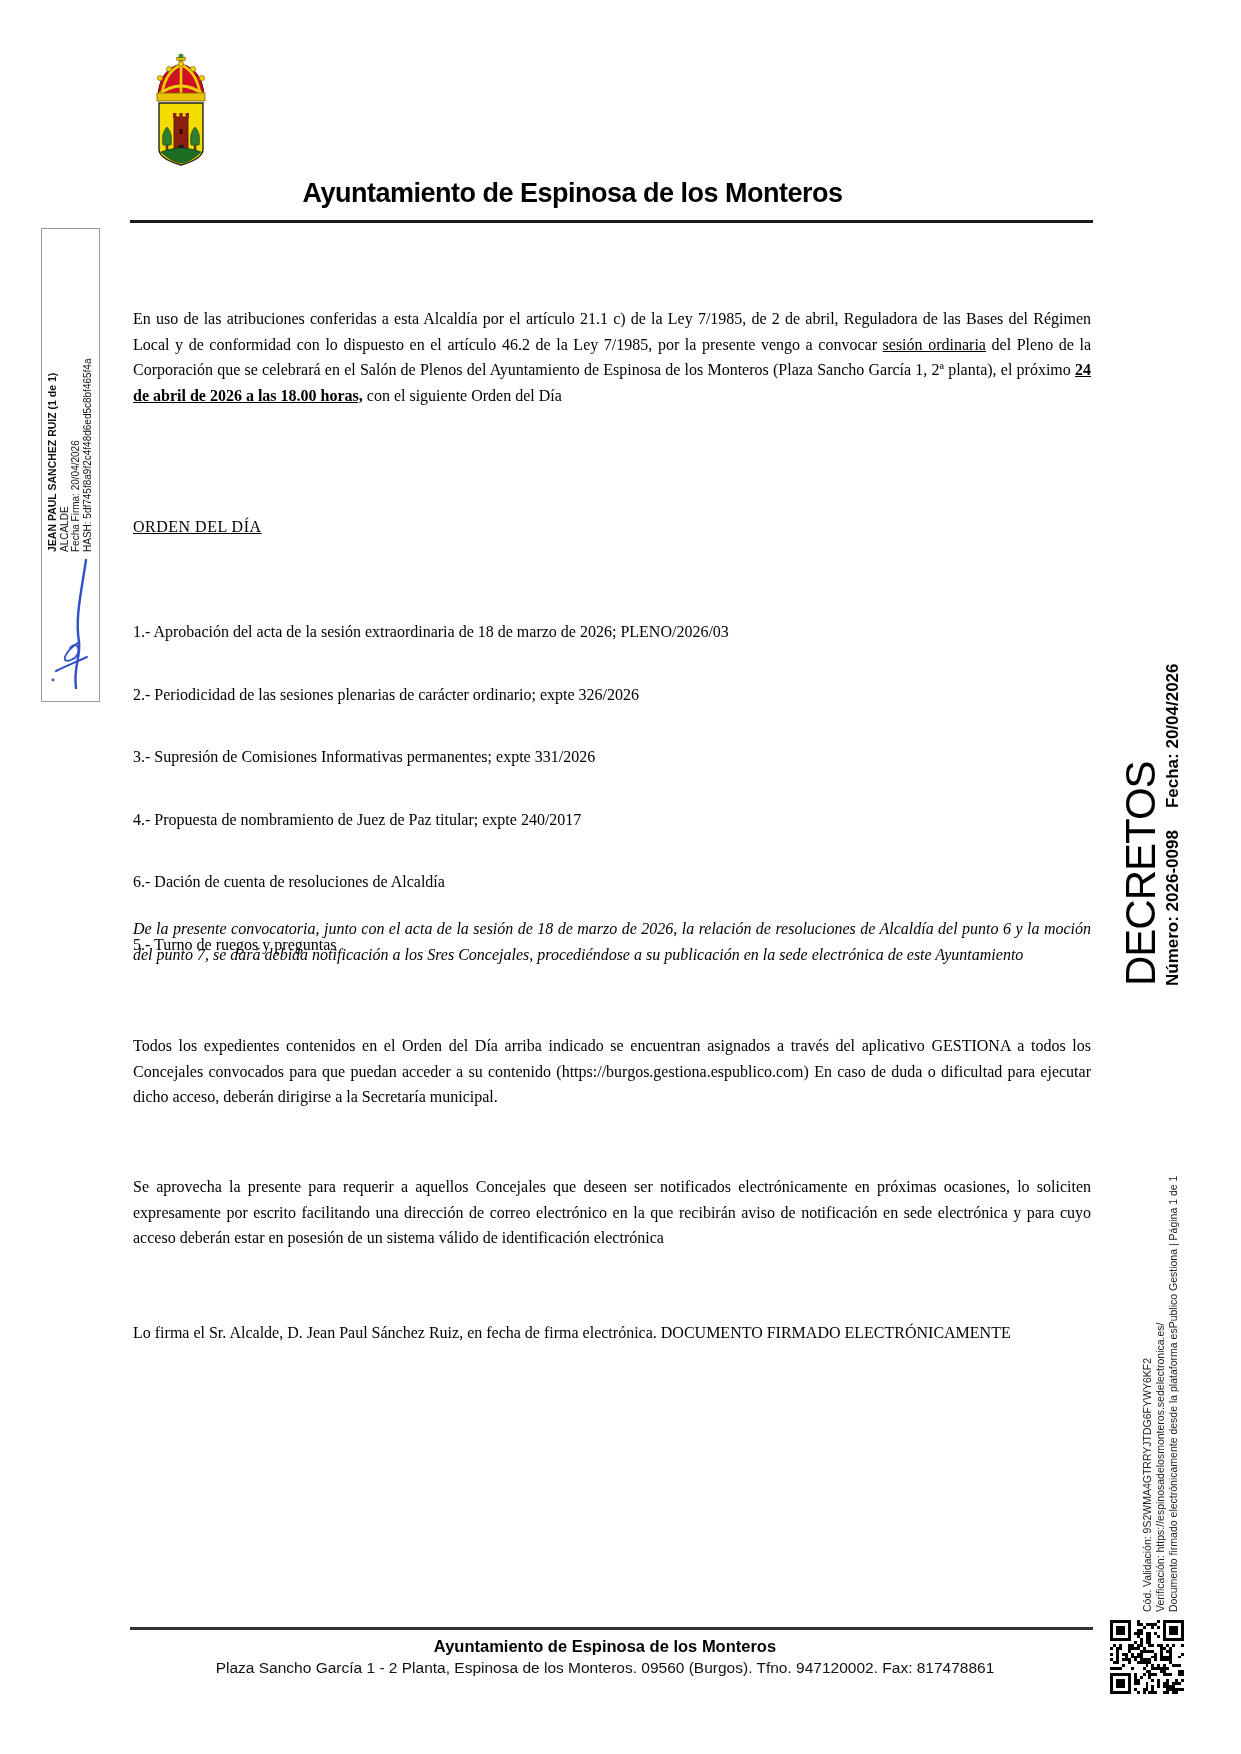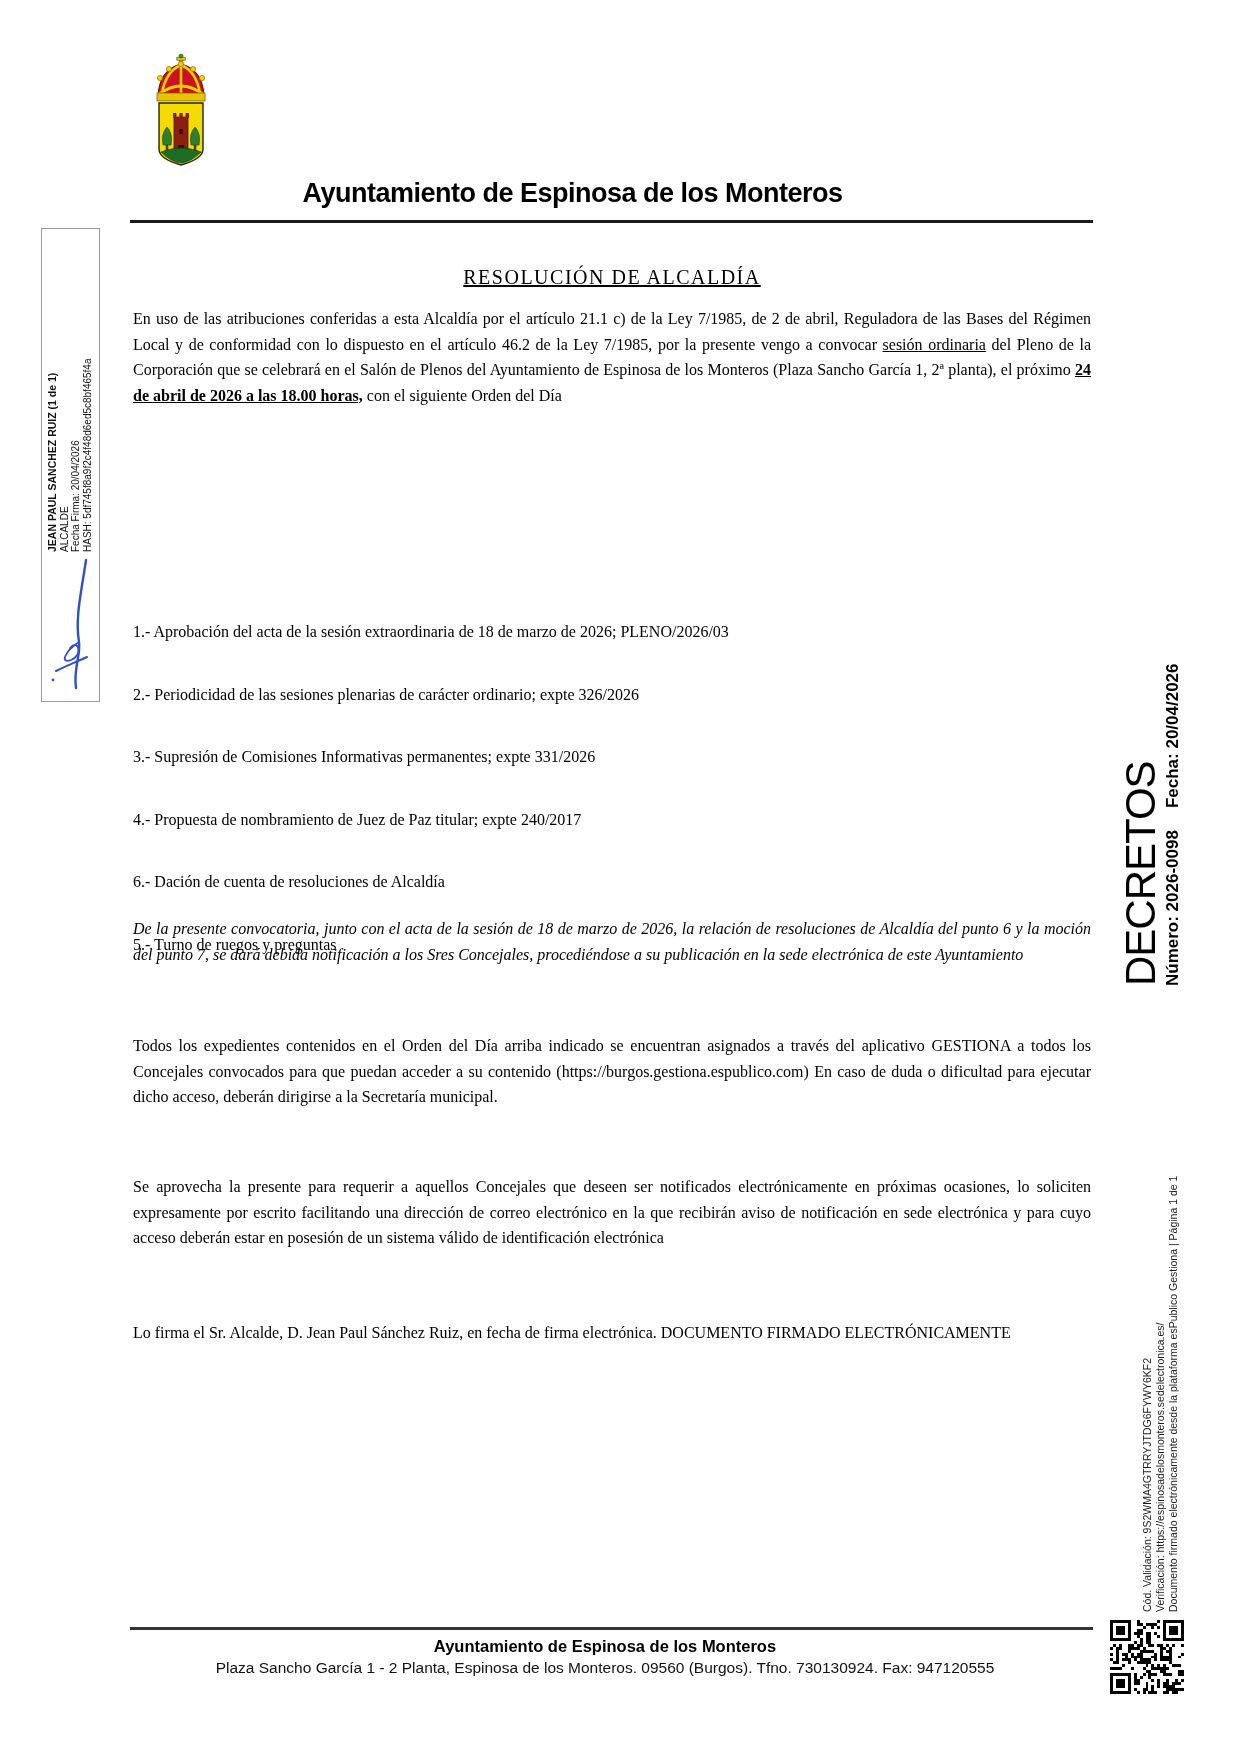--- a/index.html
+++ b/index.html
@@ -131,24 +131,24 @@
     <rect x="39.6" y="60" width="3.4" height="5" fill="#8b1f10"></rect>
     <rect x="33.4" y="76" width="3.2" height="5" fill="#2a0a04"></rect>
     <rect x="32.2" y="92" width="5.6" height="10" fill="#1b1b1b"></rect>
 
     <path d="M15,99 Q35,91 55,99 Q45,109 35,110 Q25,109 15,99 Z" fill="#1d6e24" stroke="#0f3d14" stroke-width="0.7"></path>
   </svg>
 
   <div class="doc-title">Ayuntamiento de Espinosa de los Monteros</div>
   <div class="header-rule"></div>
 
-  <div class="res-heading">RESOLUCIÓN DE ALCALDÍA</div>
 
   <div id="para1" class="body-block"><span>En uso de las atribuciones conferidas a esta Alcaldía por el artículo 21.1 c) de la Ley 7/1985, de 2 de abril, Reguladora de las Bases del Régimen Local y de conformidad con lo dispuesto en el artículo 46.2 de la Ley 7/1985, por la presente vengo a convocar </span><span class="u">sesión ordinaria</span><span> del Pleno de la Corporación que se celebrará en el Salón de Plenos del Ayuntamiento de Espinosa de los Monteros (Plaza Sancho García 1, 2ª planta), el próximo </span><span class="bu">24 de abril de 2026 a las 18.00 horas,</span><span> con el siguiente Orden del Día</span></div>
 
+  <div id="orden-title" class="body-block">ORDEN DEL DÍA</div>
 
   <div id="orden-list" class="body-block">
     <div class="o-item">1.- Aprobación del acta de la sesión extraordinaria de 18 de marzo de 2026; PLENO/2026/03</div>
     <div class="o-item">2.- Periodicidad de las sesiones plenarias de carácter ordinario; expte 326/2026</div>
     <div class="o-item">3.- Supresión de Comisiones Informativas permanentes; expte 331/2026</div>
     <div class="o-item">4.- Propuesta de nombramiento de Juez de Paz titular; expte 240/2017</div>
     <div class="o-item">6.- Dación de cuenta de resoluciones de Alcaldía</div>
     <div class="o-item">5.- Turno de ruegos y preguntas</div>
   </div>
 
@@ -164,21 +164,21 @@
 
   <div class="validation-block">
     <div>Cód. Validación: 9S2WMA4GTRRYJTDG6FYWY6KF2</div>
     <div>Verificación: https://espinosadelosmonteros.sedelectronica.es/</div>
     <div>Documento firmado electrónicamente desde la plataforma esPublico Gestiona | Página 1 de 1</div>
   </div>
 
   <div class="footer-rule"></div>
   <div class="footer-text">
     <div class="f1">Ayuntamiento de Espinosa de los Monteros</div>
-    <div class="f2">Plaza Sancho García 1 - 2 Planta, Espinosa de los Monteros. 09560 (Burgos). Tfno. 730130924. Fax: 947120555</div>
+    <div class="f2">Plaza Sancho García 1 - 2 Planta, Espinosa de los Monteros. 09560 (Burgos). Tfno. 947120002. Fax: 817478861</div>
   </div>
 
   <svg id="qr" class="qr" viewBox="0 0 25 25" shape-rendering="crispEdges">
     <rect x="0" y="0" width="25" height="25" fill="#fff"></rect>
   <rect x="9" y="0" width="1" height="1" fill="#000"></rect>
       <rect x="16" y="0" width="1" height="1" fill="#000"></rect>
       <rect x="9" y="1" width="1" height="1" fill="#000"></rect>
       <rect x="10" y="1" width="1" height="1" fill="#000"></rect>
       <rect x="12" y="1" width="1" height="1" fill="#000"></rect>
       <rect x="13" y="1" width="1" height="1" fill="#000"></rect>

